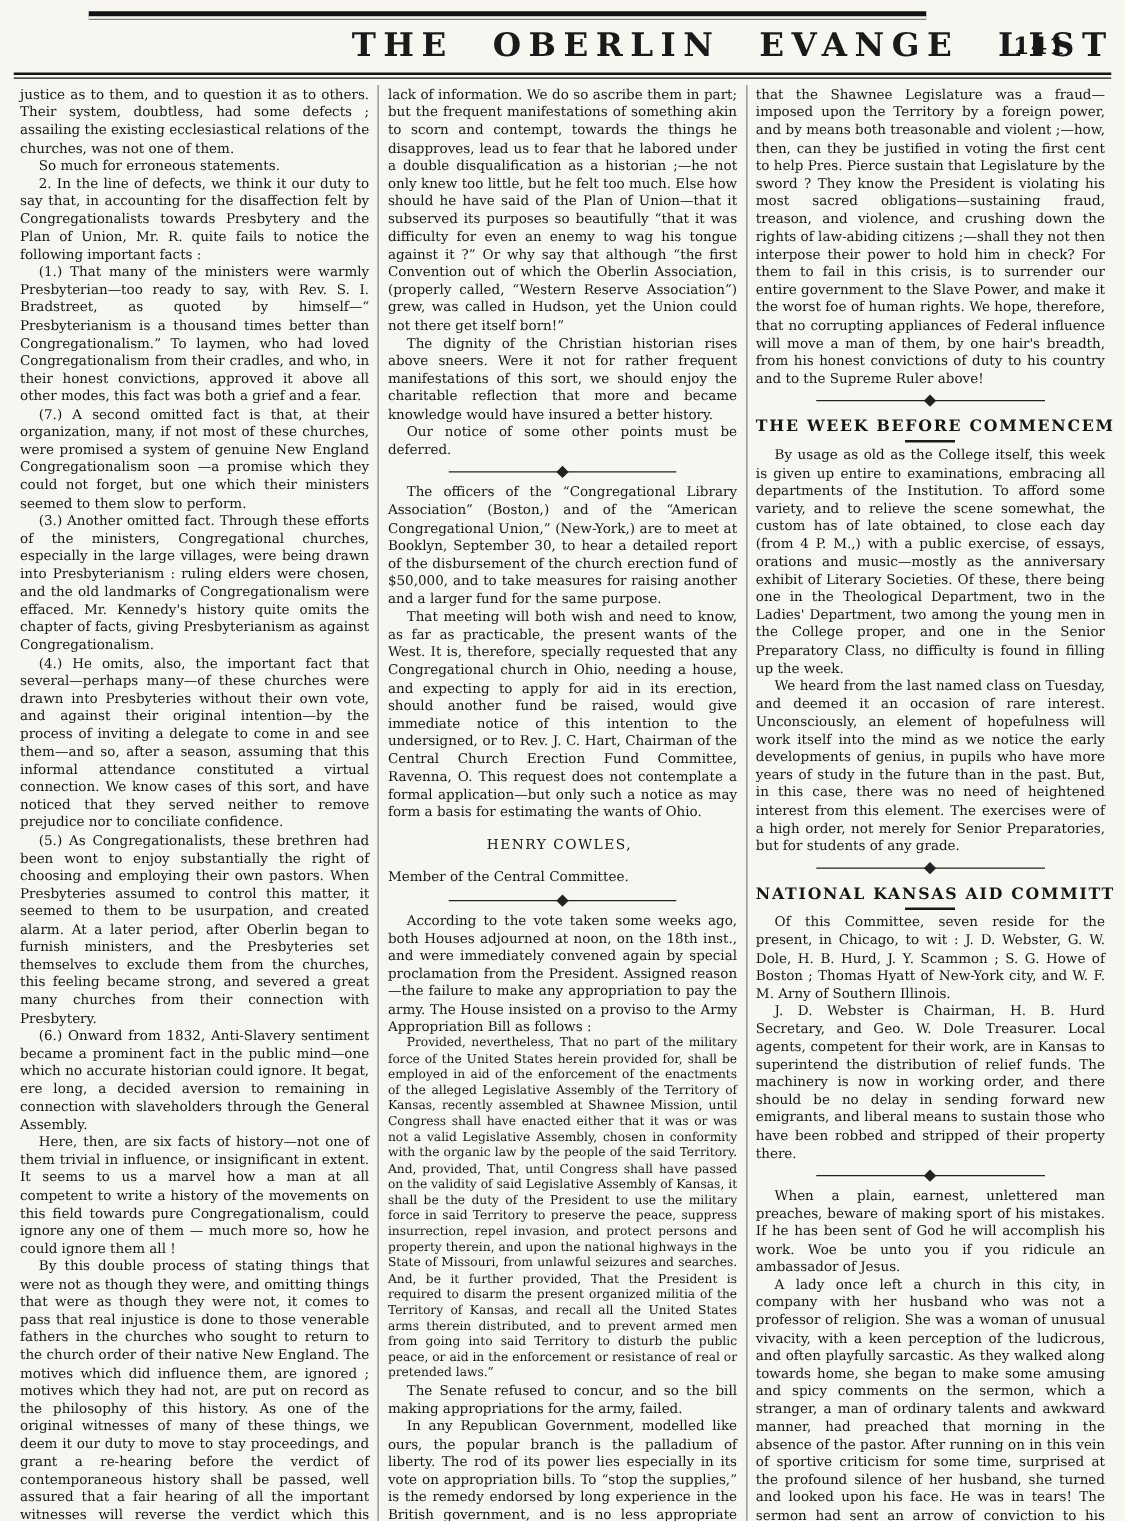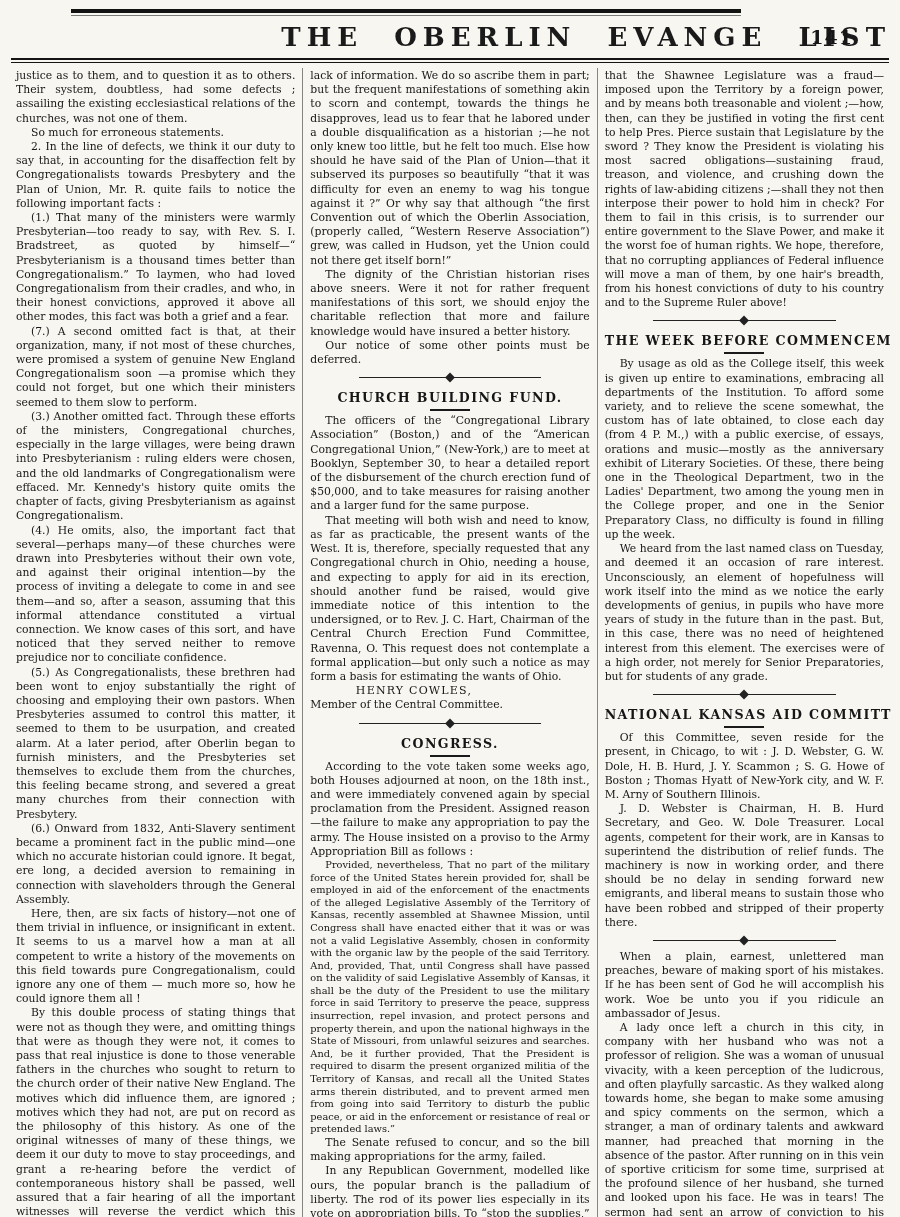--- a/index.html
+++ b/index.html
@@ -35,21 +35,21 @@
   .fine { font-size:9.8px; line-height:12.6px; }
   .heading {
     text-align:center; font-weight:bold; font-size:12.6px; letter-spacing:1.4px;
     margin:8px 0 3px 0; white-space:nowrap;
   }
   .heading::after { content:""; display:block; width:40px; height:2px; background:#1a1a1a; margin:4px auto 3px auto; }
   .divider { position:relative; height:9px; margin:6px 36px 5px 36px; }
   .divider::before { content:""; position:absolute; left:6%; right:6%; top:4px; border-top:1.5px solid #222; }
   .divider::after  { content:""; position:absolute; left:50%; top:1px; width:7px; height:7px;
                      transform:translateX(-50%) rotate(45deg); background:#222; }
-  .sig-name { margin:0; font-size:11px; line-height:14.2px; text-align:center; padding-right:72px; letter-spacing:1.2px; }
+  .sig-name { margin:12px; font-size:11px; line-height:14.2px; text-align:right; padding-right:72px; letter-spacing:1.2px; }
   .sig-role { margin:0; font-size:10.8px; line-height:14.2px; text-align:left; padding-right:22px; }
 </style>
 </head>
 <body>
 
 <div class="page">
 
   <div class="mast-topline"></div>
 
   <div class="mast-row">
@@ -69,30 +69,28 @@
         <div class="para indent">(3.) Another omitted fact.  Through these efforts of the ministers, Congregational churches, especially in the large villages, were being drawn into Presbyterianism : ruling elders were chosen, and the old landmarks of Congregationalism were effaced.  Mr. Kennedy's history quite omits the chapter of facts, giving Presbyterianism as against Congregationalism.</div>
         <div class="para indent">(4.) He omits, also, the important fact that several—perhaps many—of these churches were drawn into Presbyteries without their own vote, and against their original intention—by the process of inviting a delegate to come in and see them—and so, after a season, assuming that this informal attendance constituted a virtual connection. We know cases of this sort, and have noticed that they served neither to remove prejudice nor to conciliate confidence.</div>
         <div class="para indent">(5.) As Congregationalists, these brethren had been wont to enjoy substantially the right of choosing and employing their own pastors.  When Presbyteries assumed to control this matter, it seemed to them to be usurpation, and created alarm.  At a later period, after Oberlin began to furnish ministers, and the Presbyteries set themselves to exclude them from the churches, this feeling became strong, and severed a great many churches from their connection with Presbytery.</div>
         <div class="para indent">(6.) Onward from 1832, Anti-Slavery sentiment became a prominent fact in the public mind—one which no accurate historian could ignore.  It begat, ere long, a decided aversion to remaining in connection with slaveholders through the General Assembly.</div>
         <div class="para indent">Here, then, are six facts of history—not one of them trivial in influence, or insignificant in extent.  It seems to us a marvel how a man at all competent to write a history of the movements on this field towards pure Congregationalism, could ignore any one of them — much more so, how he could ignore them all !</div>
         <div class="para indent">By this double process of stating things that were not as though they were, and omitting things that were as though they were not, it comes to pass that real injustice is done to those venerable fathers in the churches who sought to return to the church order of their native New England.  The motives which did influence them, are ignored ; motives which they had not, are put on record as the philosophy of this history.  As one of the original witnesses of many of these things, we deem it our duty to move to stay proceedings, and grant a re-hearing before the verdict of contemporaneous history shall be passed, well assured that a fair hearing of all the important witnesses will reverse the verdict which this author insists the public shall pass.</div>
       </div>
     <div class="column-divider"></div>
     <div class="column">
         <div class="para">lack of information.  We do so ascribe them in part; but the frequent manifestations of something akin to scorn and contempt, towards the things he disapproves, lead us to fear that he labored under a double disqualification as a historian ;—he not only knew too little, but he felt too much.  Else how should he have said of the Plan of Union—that it subserved its purposes so beautifully “that it was difficulty for even an enemy to wag his tongue against it ?”  Or why say that although “the first Convention out of which the Oberlin Association, (properly called, “Western Reserve Association”) grew, was called in Hudson, yet the Union could not there get itself born!”</div>
-        <div class="para indent">The dignity of the Christian historian rises above sneers. Were it not for rather frequent manifestations of this sort, we should enjoy the charitable reflection that more and failure knowledge would have insured a better history.</div>
+        <div class="para indent">The dignity of the Christian historian rises above sneers. Were it not for rather frequent manifestations of this sort, we should enjoy the charitable reflection that more and became knowledge would have insured a better history.</div>
         <div class="para indent">Our notice of some other points must be deferred.</div>
         <div class="divider"></div>
-        <div class="heading">CHURCH BUILDING FUND.</div>
         <div class="para indent">The officers of the “Congregational Library Association” (Boston,) and of the “American Congregational Union,” (New-York,) are to meet at Booklyn, September 30, to hear a detailed report of the disbursement of the church erection fund of $50,000, and to take measures for raising another and a larger fund for the same purpose.</div>
         <div class="para indent">That meeting will both wish and need to know, as far as practicable, the present wants of the West.  It is, therefore, specially requested that any Congregational church in Ohio, needing a house, and expecting to apply for aid in its erection, should another fund be raised, would give immediate notice of this intention to the undersigned, or to Rev. J. C. Hart, Chairman of the Central Church Erection Fund Committee, Ravenna, O.  This request does not contemplate a formal application—but only such a notice as may form a basis for estimating the wants of Ohio.</div>
         <div class="sig-name">HENRY  COWLES,</div>
         <div class="sig-role">Member of the Central Committee.</div>
         <div class="divider"></div>
-        <div class="heading">CONGRESS.</div>
         <div class="para indent">According to the vote taken some weeks ago, both Houses adjourned at noon, on the 18th inst., and were immediately convened again by special proclamation from the President.  Assigned reason—the failure to make any appropriation to pay the army.  The House insisted on a proviso to the Army Appropriation Bill as follows :</div>
         <div class="para fine indent">Provided, nevertheless, That no part of the military force of the United States herein provided for, shall be employed in aid of the enforcement of the enactments of the alleged Legislative Assembly of the Territory of Kansas, recently assembled at Shawnee Mission, until Congress shall have enacted either that it was or was not a valid Legislative Assembly, chosen in conformity with the organic law by the people of the said Territory.  And, provided, That, until Congress shall have passed on the validity of said Legislative Assembly of Kansas, it shall be the duty of the President to use the military force in said Territory to preserve the peace, suppress insurrection, repel invasion, and protect persons and property therein, and upon the national highways in the State of Missouri, from unlawful seizures and searches.  And, be it further provided, That the President is required to disarm the present organized militia of the Territory of Kansas, and recall all the United States arms therein distributed, and to prevent armed men from going into said Territory to disturb the public peace, or aid in the enforcement or resistance of real or pretended laws.”</div>
         <div class="para indent">The Senate refused to concur, and so the bill making appropriations for the army, failed.</div>
         <div class="para indent">In any Republican Government, modelled like ours, the popular branch is the palladium of liberty.  The rod of its power lies especially in its vote on appropriation bills.  To “stop the supplies,” is the remedy endorsed by long experience in the British government, and is no less appropriate under our own.  Just here, the House have made their stand in defense of the dearest rights of American citizens.  In this Thermopylæ, one hundred friends of Freedom in the House were found faithful among the faithless to the very close of the session ; on the 21st inst., they are to be put again to the ordeal of their integrity.  God grant they may prove faithful to the end !</div>
       </div>
     <div class="column-divider"></div>
     <div class="column">
         <div class="para">that the Shawnee Legislature was a fraud—imposed upon the Territory by a foreign power, and by means both treasonable and violent ;—how, then, can they be justified in voting the first cent to help Pres. Pierce sustain that Legislature by the sword ?  They know the President is violating his most sacred obligations—sustaining fraud, treason, and violence, and crushing down the rights of law-abiding citizens ;—shall they not then interpose their power to hold him in check?  For them to fail in this crisis, is to surrender our entire government to the Slave Power, and make it the worst foe of human rights.  We hope, therefore, that no corrupting appliances of Federal influence will move a man of them, by one hair's breadth, from his honest convictions of duty to his country and to the Supreme Ruler above!</div>
         <div class="divider"></div>
         <div class="heading">THE WEEK BEFORE COMMENCEMENT.</div>

